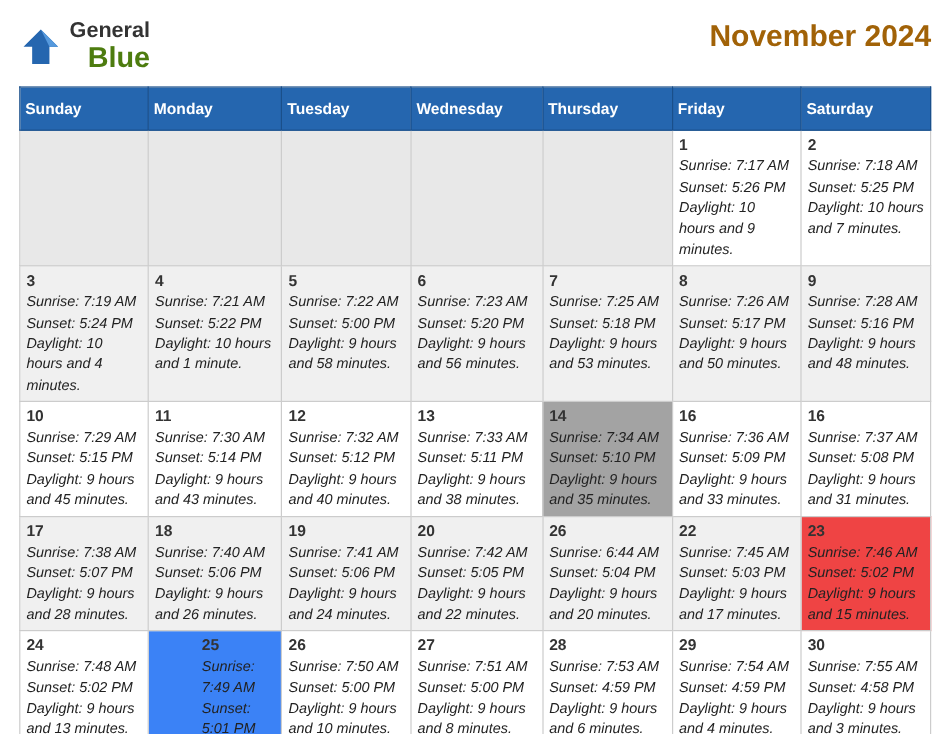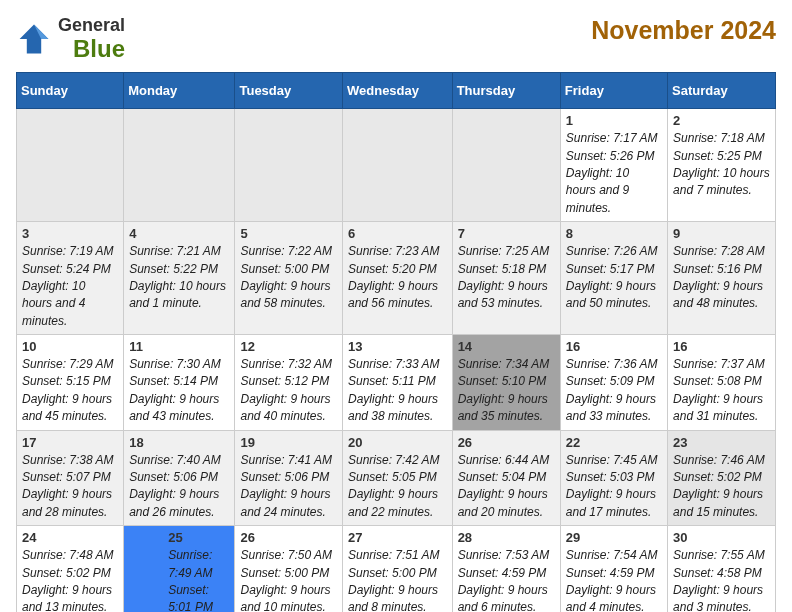--- a/index.html
+++ b/index.html
@@ -280,21 +280,21 @@
             <div class="day-info">Sunrise: 6:44 AM
 Sunset: 5:04 PM
 Daylight: 9 hours and 20 minutes.</div>
           </td>
           <td style="background: rgb(240, 240, 240);">
             <span class="day-number">22</span>
             <div class="day-info">Sunrise: 7:45 AM
 Sunset: 5:03 PM
 Daylight: 9 hours and 17 minutes.</div>
           </td>
-          <td style="background: #e5e5e5;">
+          <td style="background: #ef4444;">
             <span class="day-number">23</span>
             <div class="day-info">Sunrise: 7:46 AM
 Sunset: 5:02 PM
 Daylight: 9 hours and 15 minutes.</div>
           </td>
         </tr>
         <tr class="week-row">
           <td style="background: rgb(255, 255, 255);">
             <span class="day-number">24</span>
             <div class="day-info">Sunrise: 7:48 AM

